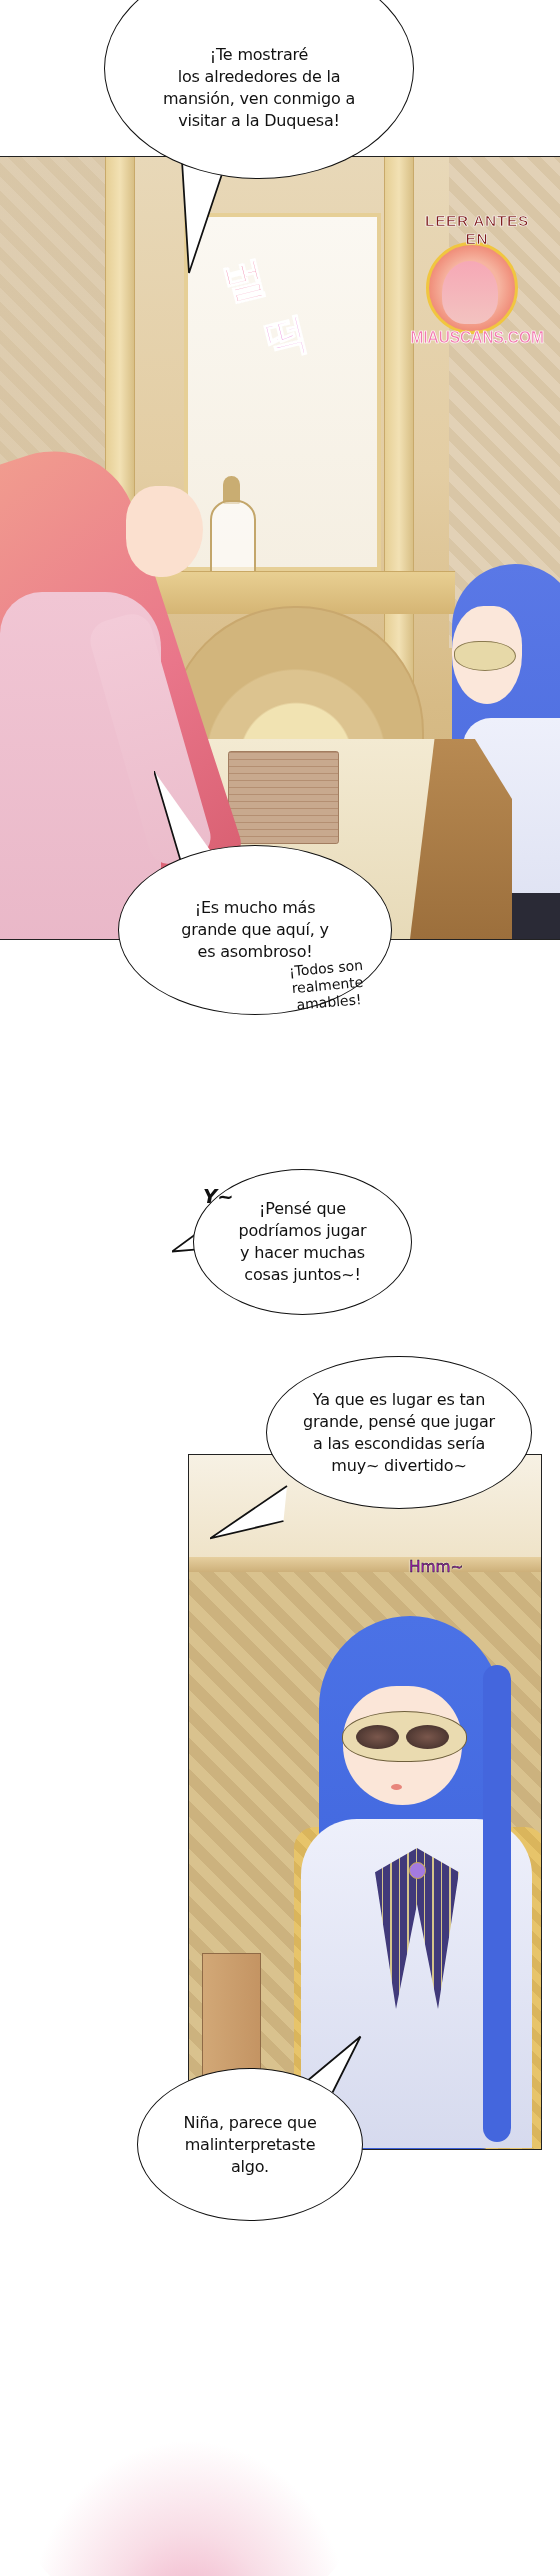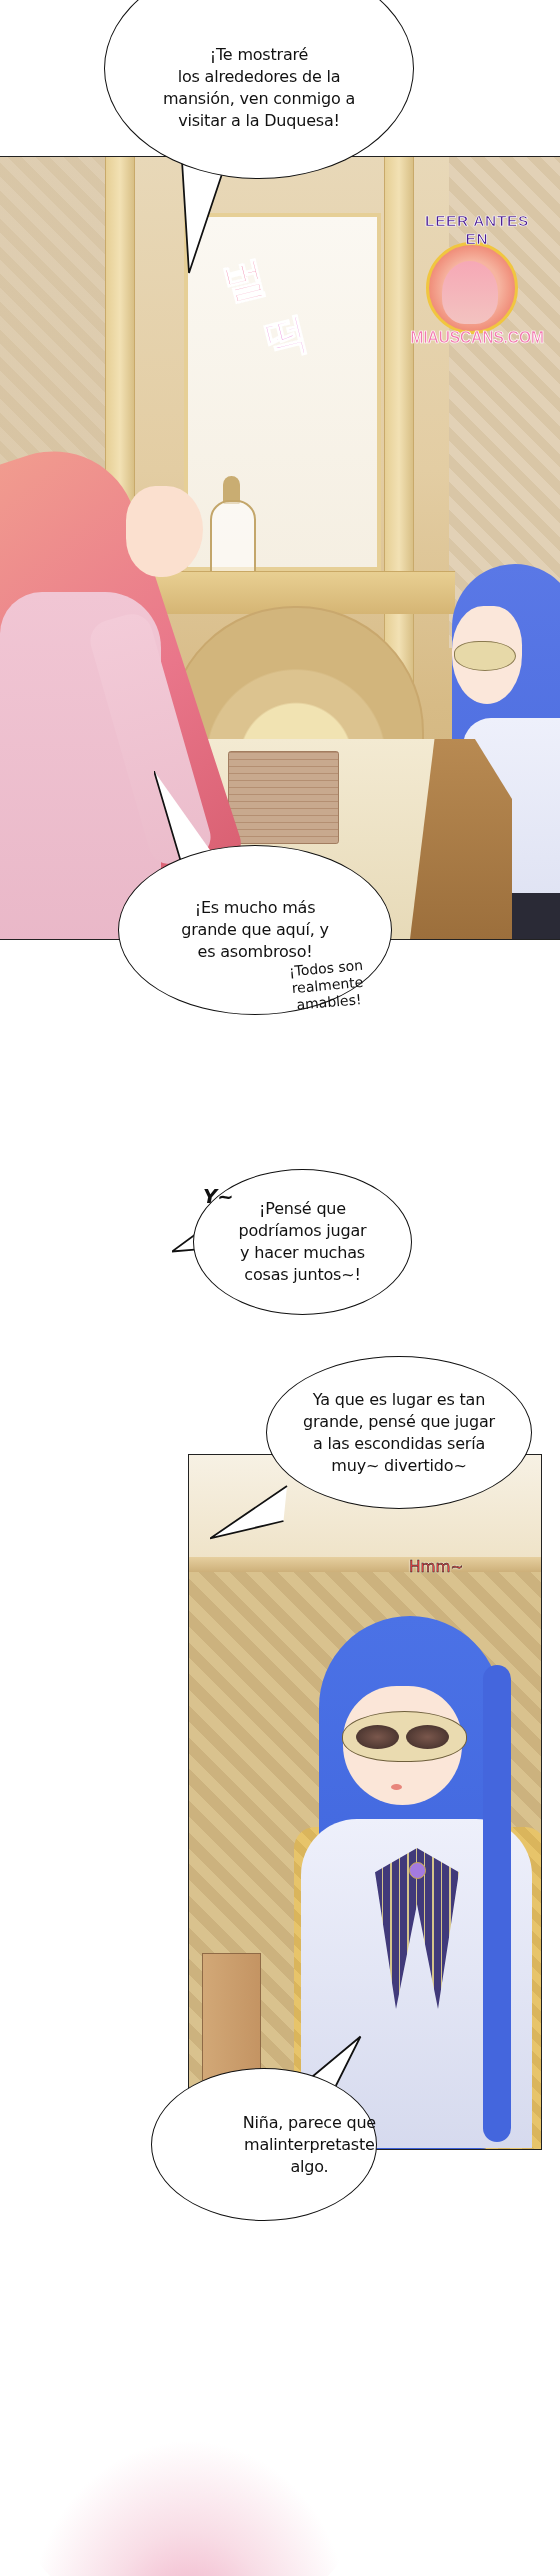--- a/index.html
+++ b/index.html
@@ -28,42 +28,42 @@
   .girl-body { left: 0; top: 435px; width: 161px; height: 421px; background: linear-gradient(180deg,#f1c6d4,#e8b5c6); border-radius: 42px 56px 0 0; }
   .girl-arm { left: 119px; top: 456px; width: 63px; height: 252px; background: linear-gradient(180deg,#f3cbd8,#ebbccb); border-radius: 21px; transform: rotate(-16deg); }
   .girl-hand { left: 165px; top: 708px; width: 49px; height: 42px; background: #f9e6dc; border-radius: 40% 60% 60% 40%; transform: rotate(20deg); }
   .boy-hair { left: 452px; top: 407px; width: 126px; height: 435px; background: linear-gradient(180deg,#5a78e6,#4467dc); border-radius: 63px 63px 14px 14px; }
   .boy-face { left: 452px; top: 449px; width: 70px; height: 98px; background: #fbe7da; border-radius: 45% 40% 50% 50%; }
   .boy-mask { left: 454px; top: 484px; width: 60px; height: 28px; background: #e7d9a8; border: 1.4px solid #8a7a50; border-radius: 40% 50% 50% 50%; }
   .boy-body { left: 463px; top: 561px; width: 112px; height: 280px; background: linear-gradient(180deg,#eef0fb,#d8dcef); border-radius: 28px 0 0 0; }
   .boy-legs { left: 491px; top: 736px; width: 70px; height: 140px; background: #2a2a36; }
   .wm-circle { left: 426px; top: 242px; width: 86px; height: 86px; border-radius: 50%; background: radial-gradient(circle,#f6b4a0 0 45%,#f08e7a 70%,#f07aa0); border: 3.5px solid #f0c640; }
   .wm-face { left: 442px; top: 261px; width: 56px; height: 63px; border-radius: 50% 50% 40% 40%; background: linear-gradient(180deg,#f6a8b6,#f3c3c0); }
-  .wm-arc { left: 414px; top: 212px; width: 126px; text-align: center; font-family: "Liberation Sans", sans-serif; font-weight: bold; font-size: 15.4px; color: #4c1d95; letter-spacing: 0.7px; -webkit-text-stroke: 0.7px #ffffff; transform: rotate(0deg); }
+  .wm-arc { left: 414px; top: 212px; width: 126px; text-align: center; font-family: "Liberation Sans", sans-serif; font-weight: bold; font-size: 15.4px; color: #7f1d1d; letter-spacing: 0.7px; -webkit-text-stroke: 0.7px #ffffff; transform: rotate(0deg); }
   .wm-site { left: 400px; top: 329px; width: 154px; text-align: center; font-family: "Liberation Sans", sans-serif; font-weight: bold; font-size: 16px; color: #f37ab0; -webkit-text-stroke: 0.7px #ffffff; letter-spacing: -0.4px; }
 
   
   .sfx { font-family: "DejaVu Sans", sans-serif; font-weight: bold; color: #e9588a; -webkit-text-stroke: 1.4px #ffffff; }
   .sfx-byeol { left: 223px; top: 252px; font-size: 43px; transform: rotate(-14deg); color: #ec5d8c; }
   .sfx-tteok { left: 265px; top: 308px; font-size: 43px; transform: rotate(-14deg); color: #e67ad6; }
 
   
   .bubble { background: #ffffff; border: 1.8px solid #111; border-radius: 50%; display: flex; align-items: center; justify-content: center; text-align: center; z-index: 5; }
   .btext { font-family: "DejaVu Sans", sans-serif; font-size: 16px; line-height: 22px; color: #111; letter-spacing: -0.2px; white-space: pre-line; }
   .tail { z-index: 4; }
 
   .b2 { left: 118px; top: 845px; width: 272px; height: 168px; }
   .b3 { left: 193px; top: 1169px; width: 217px; height: 144px; }
   .b4 { left: 266px; top: 1356px; width: 264px; height: 151px; }
-  .b5 { left: 151px; top: 2068px; width: 224px; height: 151px; justify-content: flex-end; }
+  .b5 { left: 137px; top: 2068px; width: 224px; height: 151px; }
 
   .side-text { font-family: "DejaVu Sans", sans-serif; color: #111; font-size: 14px; line-height: 17px; text-align: center; white-space: pre-line; transform: rotate(-5deg); z-index: 6; }
   .todos { left: 275px; top: 960px; width: 105px; }
   .y-tilde { left: 203px; top: 1185px; font-size: 19.6px; font-style: italic; z-index: 6; font-family: "DejaVu Sans", sans-serif; font-weight: bold; color: #111; }
-  .hmm { left: 409px; top: 1558px; font-size: 15.4px; z-index: 6; font-family: "DejaVu Sans", sans-serif; color: #ef4444; -webkit-text-stroke: 0.4px #111; text-shadow: 0 0 2.1px #fff, 0 0 2.1px #fff; }
+  .hmm { left: 409px; top: 1558px; font-size: 15.4px; z-index: 6; font-family: "DejaVu Sans", sans-serif; color: #a21caf; -webkit-text-stroke: 0.4px #111; text-shadow: 0 0 2.1px #fff, 0 0 2.1px #fff; }
 
   
   .panel2 { left: 188px; top: 1454px; width: 352px; height: 694px; overflow: hidden; border: 1.4px solid #222;
     background: repeating-linear-gradient(45deg,#d9c28e 0 11.2px,#ccb27e 11.2px 22.4px), #d3ba86; }
   .p2-wall-top { left: 0; top: 0; width: 352px; height: 105px; background: linear-gradient(180deg,#f7f1e4,#efe3c8); }
   .p2-molding { left: 0; top: 102px; width: 352px; height: 15.4px; background: linear-gradient(180deg,#e6cf9f,#cdb07a); }
   .p2-cabinet { left: 12.6px; top: 498px; width: 57px; height: 196px; background: linear-gradient(90deg,#d2a877,#c49463); border: 1.4px solid #8f6a46; }
   .p2-chair { left: 105px; top: 372px; width: 252px; height: 322px; background: repeating-linear-gradient(45deg,#e7c46a 0 8.4px,#dab55c 8.4px 17px); border-radius: 21px 21px 0 0; }
   .p2-hair { left: 130px; top: 161px; width: 182px; height: 533px; background: linear-gradient(180deg,#4b72e6,#3b5fd8); border-radius: 91px 91px 21px 21px; }
   .p2-face { left: 154px; top: 231px; width: 119px; height: 119px; background: #fbe6d8; border-radius: 45% 45% 50% 50%; }

